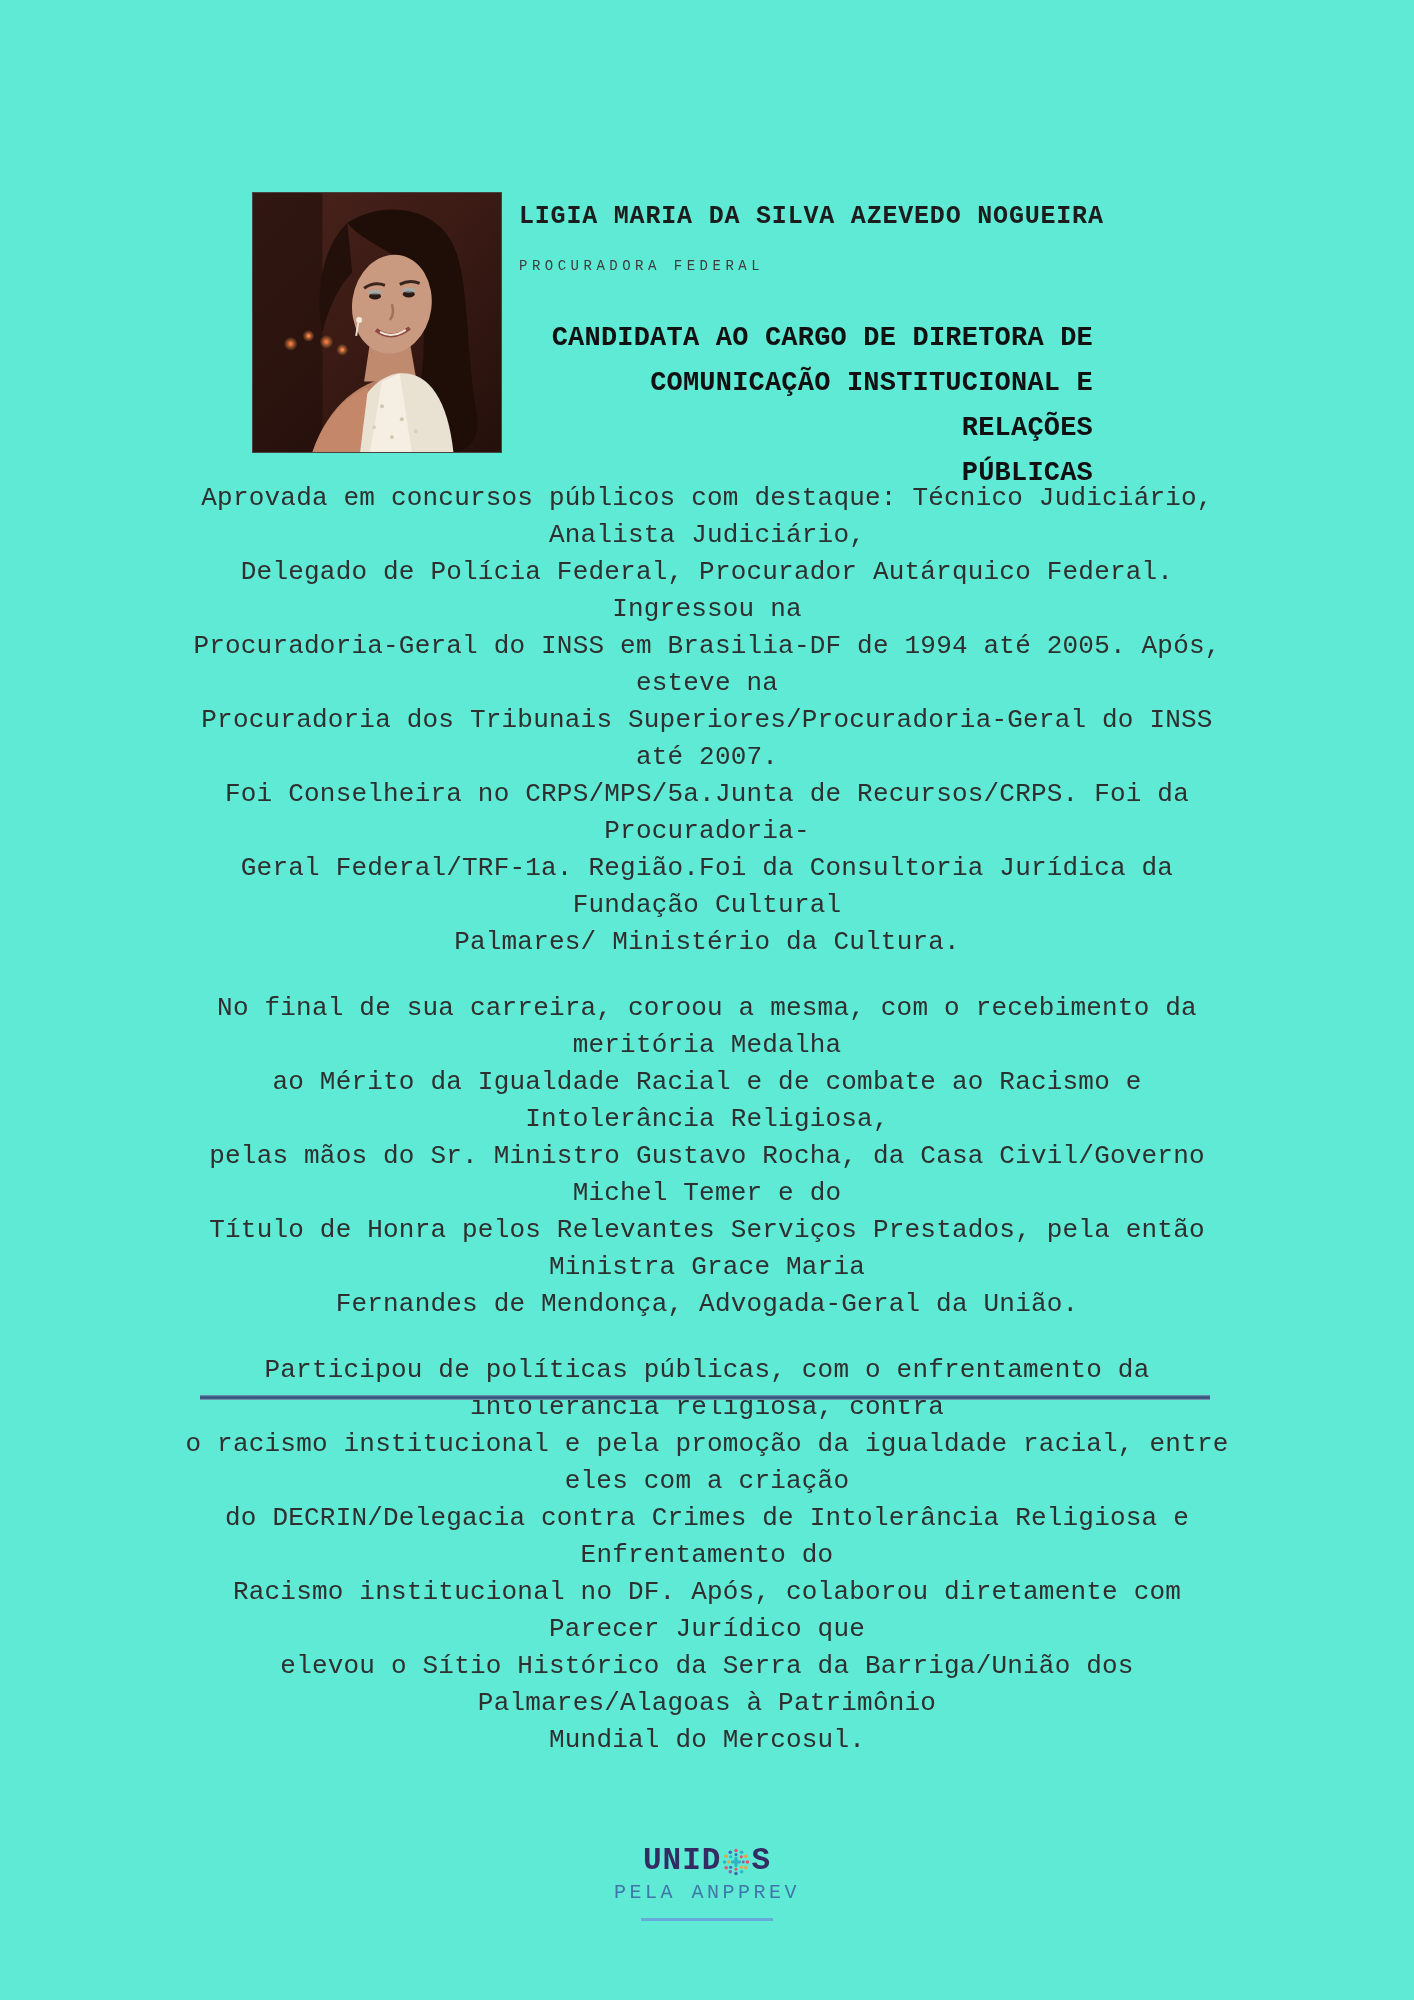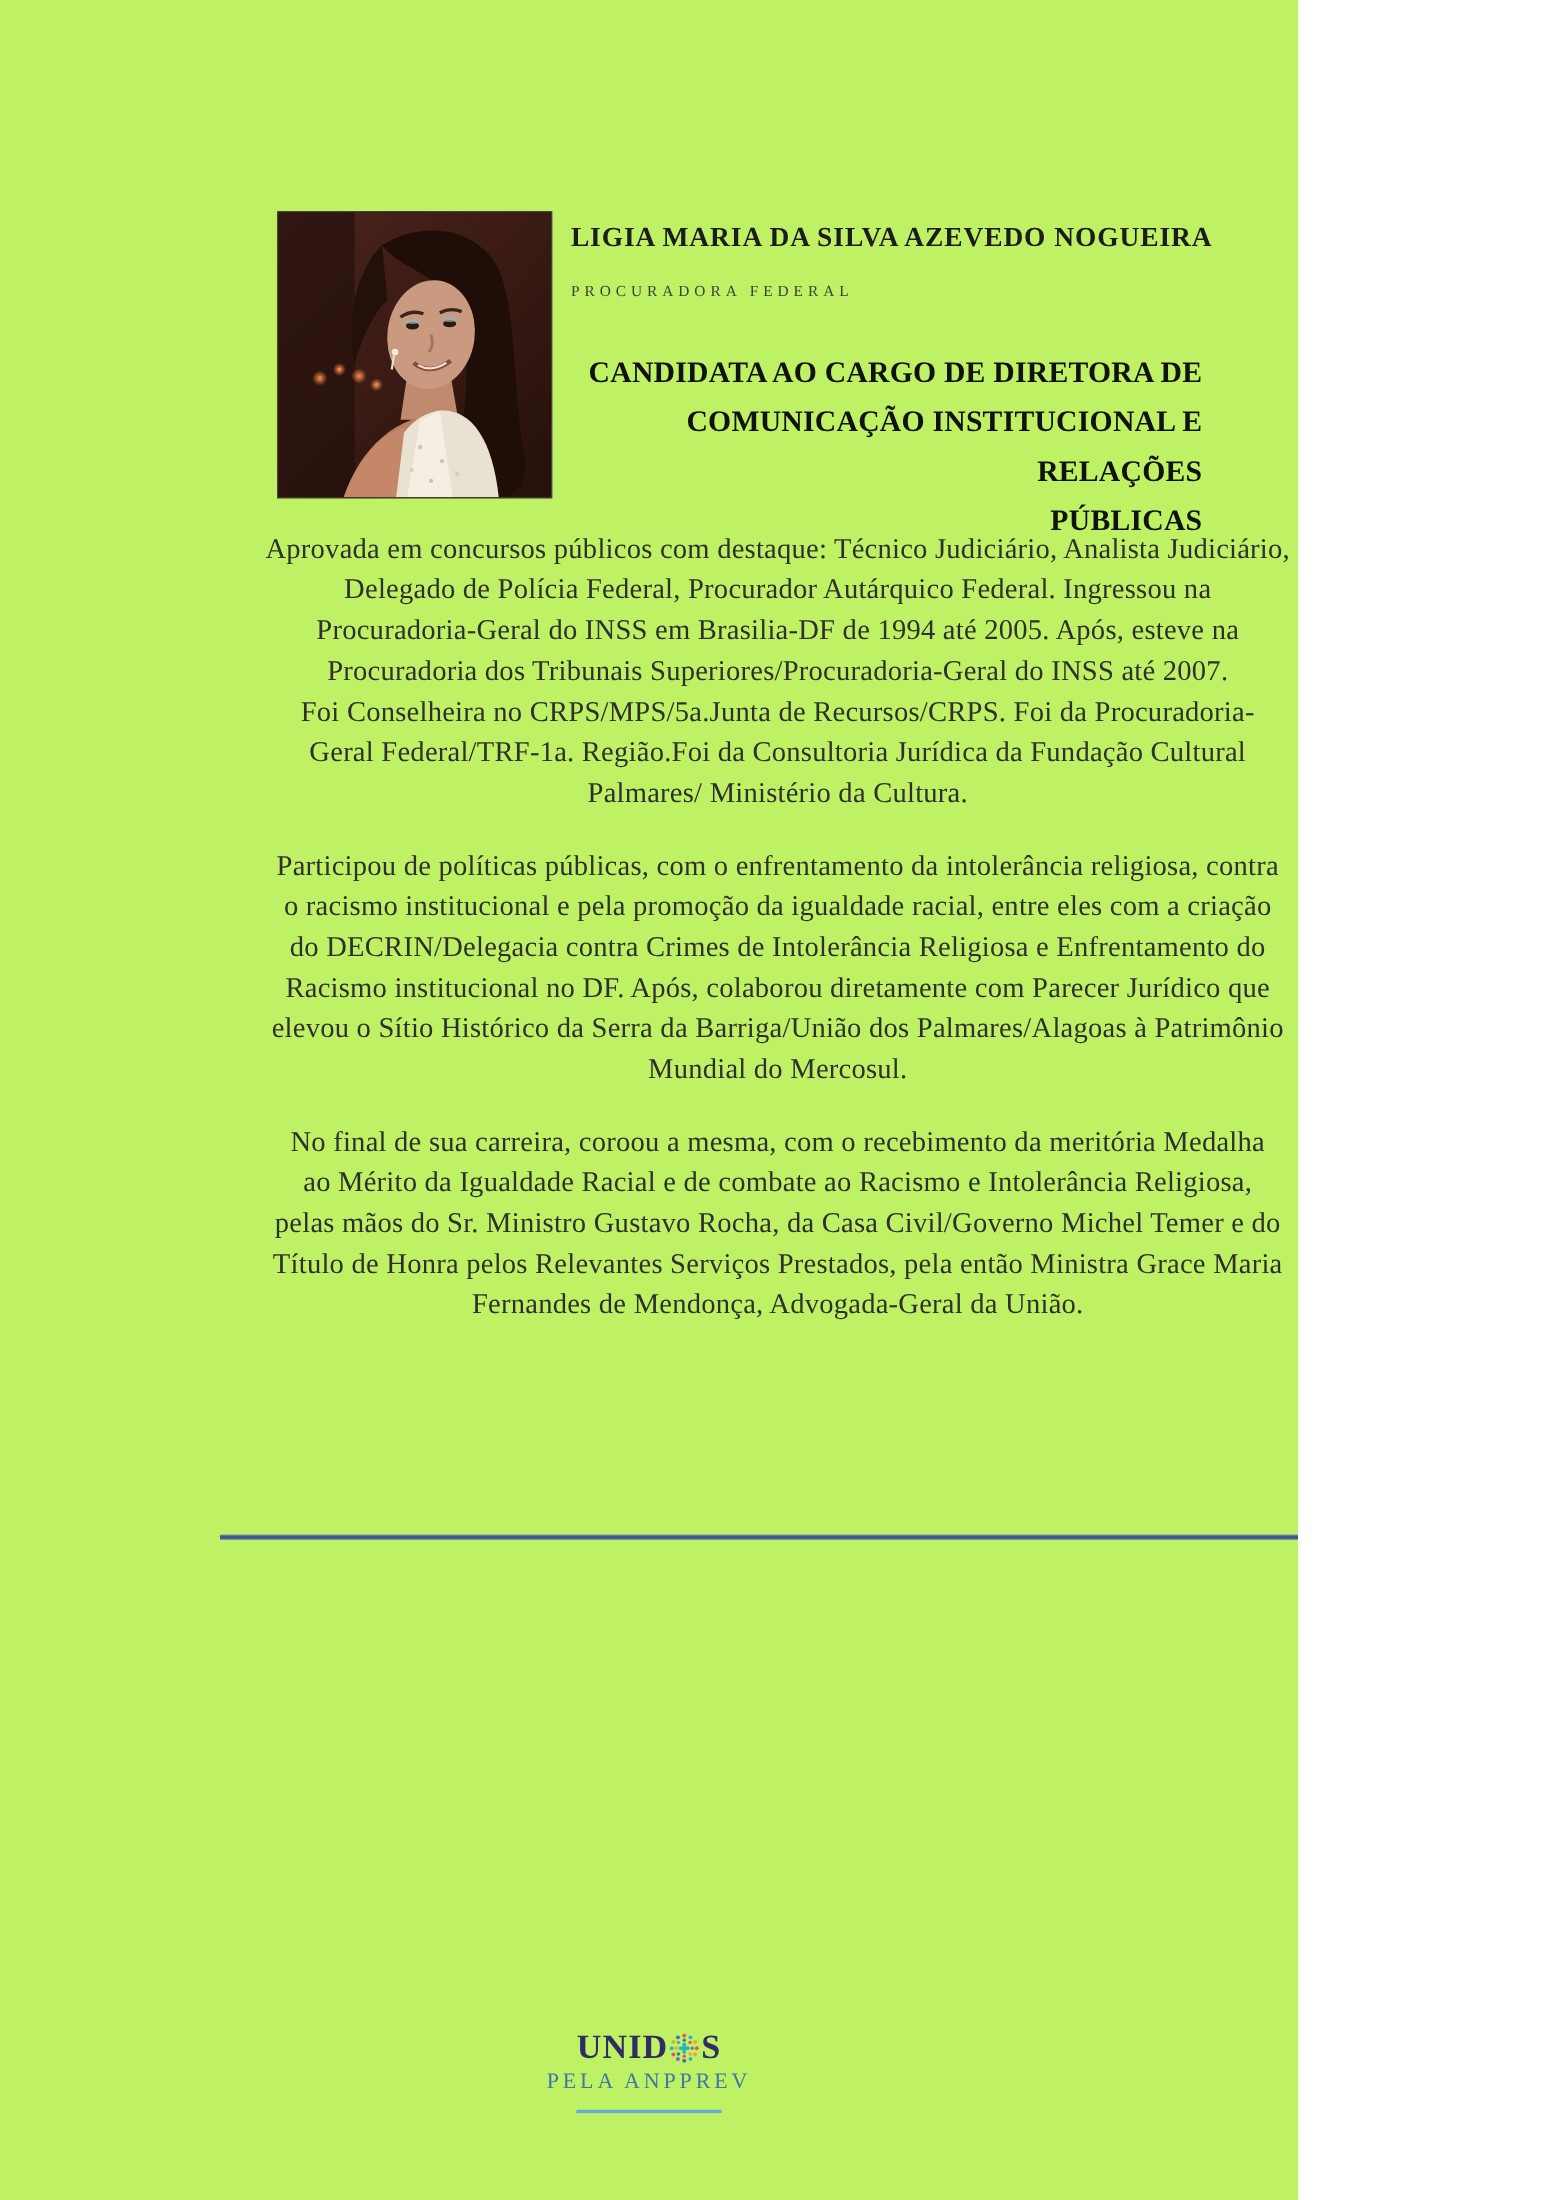--- a/index.html
+++ b/index.html
@@ -1,23 +1,23 @@
 <!DOCTYPE html>
 <html lang="pt"><head>
 <meta charset="utf-8">
 <style>
   * { box-sizing: border-box; margin: 0; padding: 0; }
   html, body { background: #ffffff; }
   .page {
     position: relative;
-    width: 1180px;
+    width: 1414px;
     height: 2000px;
-    background: #bef264;
+    background: #5eead4;
     overflow: hidden;
-    font-family: Liberation Serif, serif;
+    font-family: Liberation Mono, monospace;
   }
 
   
   .photo-frame {
     position: absolute;
     left: 252px; top: 192px;
     width: 250px; height: 261px;
     border: 1px solid #4a4340;
     overflow: hidden;
     background: #33130e;
@@ -187,31 +187,31 @@
   </div>
 
   <div class="bio">
     <p class="bio-paragraph">Aprovada em concursos públicos com destaque: Técnico Judiciário, Analista Judiciário,
 Delegado de Polícia Federal, Procurador Autárquico Federal. Ingressou na
 Procuradoria-Geral do INSS em Brasilia-DF de 1994 até 2005. Após, esteve na
 Procuradoria dos Tribunais Superiores/Procuradoria-Geral do INSS até 2007.
 Foi Conselheira no CRPS/MPS/5a.Junta de Recursos/CRPS. Foi da Procuradoria-
 Geral Federal/TRF-1a. Região.Foi da Consultoria Jurídica da Fundação Cultural
 Palmares/ Ministério da Cultura.</p>
+    <p class="bio-paragraph">No final de sua carreira, coroou a mesma, com o recebimento da meritória Medalha
+ao Mérito da Igualdade Racial e de combate ao Racismo e Intolerância Religiosa,
+pelas mãos do Sr. Ministro Gustavo Rocha, da Casa Civil/Governo Michel Temer e do
+Título de Honra pelos Relevantes Serviços Prestados, pela então Ministra Grace Maria
+Fernandes de Mendonça, Advogada-Geral da União.</p>
     <p class="bio-paragraph">Participou de políticas públicas, com o enfrentamento da intolerância religiosa, contra
 o racismo institucional e pela promoção da igualdade racial, entre eles com a criação
 do DECRIN/Delegacia contra Crimes de Intolerância Religiosa e Enfrentamento do
 Racismo institucional no DF. Após, colaborou diretamente com Parecer Jurídico que
 elevou o Sítio Histórico da Serra da Barriga/União dos Palmares/Alagoas à Patrimônio
 Mundial do Mercosul.</p>
-    <p class="bio-paragraph">No final de sua carreira, coroou a mesma, com o recebimento da meritória Medalha
-ao Mérito da Igualdade Racial e de combate ao Racismo e Intolerância Religiosa,
-pelas mãos do Sr. Ministro Gustavo Rocha, da Casa Civil/Governo Michel Temer e do
-Título de Honra pelos Relevantes Serviços Prestados, pela então Ministra Grace Maria
-Fernandes de Mendonça, Advogada-Geral da União.</p>
   </div>
 
   <div class="section-divider"></div>
 
   <div class="logo">
     <div class="logo-word">
       <span>UNID</span>
       <svg width="28" height="28" viewBox="0 0 27 27">
         <g>
           <circle cx="24.5" cy="13.5" r="1.7" fill="#e8506d"></circle>

